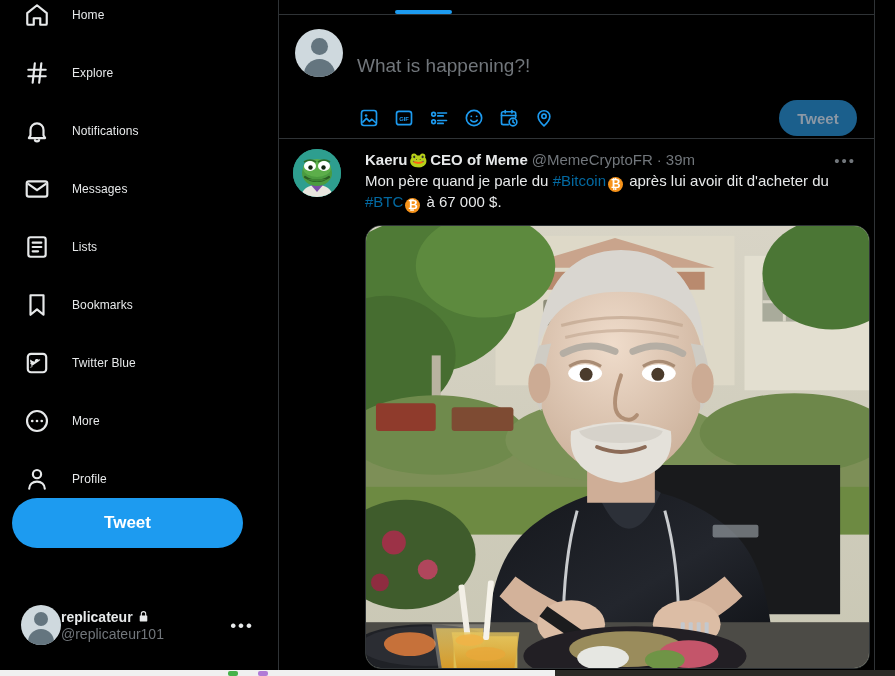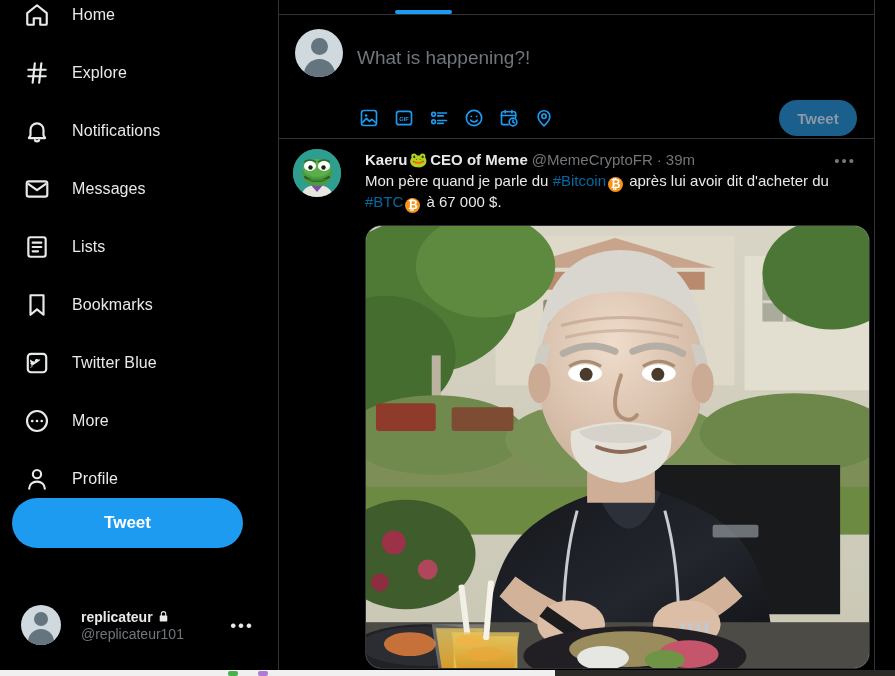--- a/index.html
+++ b/index.html
@@ -54,21 +54,21 @@
     flex: 0 0 30px;
     display: flex;
     align-items: center;
     justify-content: center;
     color: #e7e9ea;
   }
   .nav-icon svg { display: block; }
 
   .nav-label {
     margin-left: 20px;
-    font-size: 16px;
+    font-size: 12px;
     font-weight: 400;
     color: #e7e9ea;
     letter-spacing: 0.1px;
     white-space: nowrap;
   }
 
   
   #sidebar-tweet-button {
     position: absolute;
     left: 12px;
@@ -125,21 +125,21 @@
     left: 50%;
     top: 24px;
     width: 26px;
     height: 22px;
     margin-left: -13px;
     border-radius: 13px 13px 0 0;
     background: #64757f;
   }
 
   .acct-text {
-    margin-left: 20px;
+    margin-left: 0;
     flex: 1 1 auto;
     min-width: 0;
   }
   .acct-name-line {
     display: flex;
     align-items: center;
     gap: 4px;
   }
   .acct-name {
     font-size: 14px;
@@ -194,21 +194,21 @@
   
   #composer {
     position: relative;
     padding: 14px 16px 10px 16px;
     border-bottom: 1px solid #2f3336;
     height: 124px;
   }
 
   .composer-top {
     display: flex;
-    align-items: center;
+    align-items: flex-end;
   }
 
   .composer-avatar {
     width: 48px;
     height: 48px;
     flex: 0 0 48px;
     border-radius: 50%;
     background: #cfd9de;
     position: relative;
     overflow: hidden;

